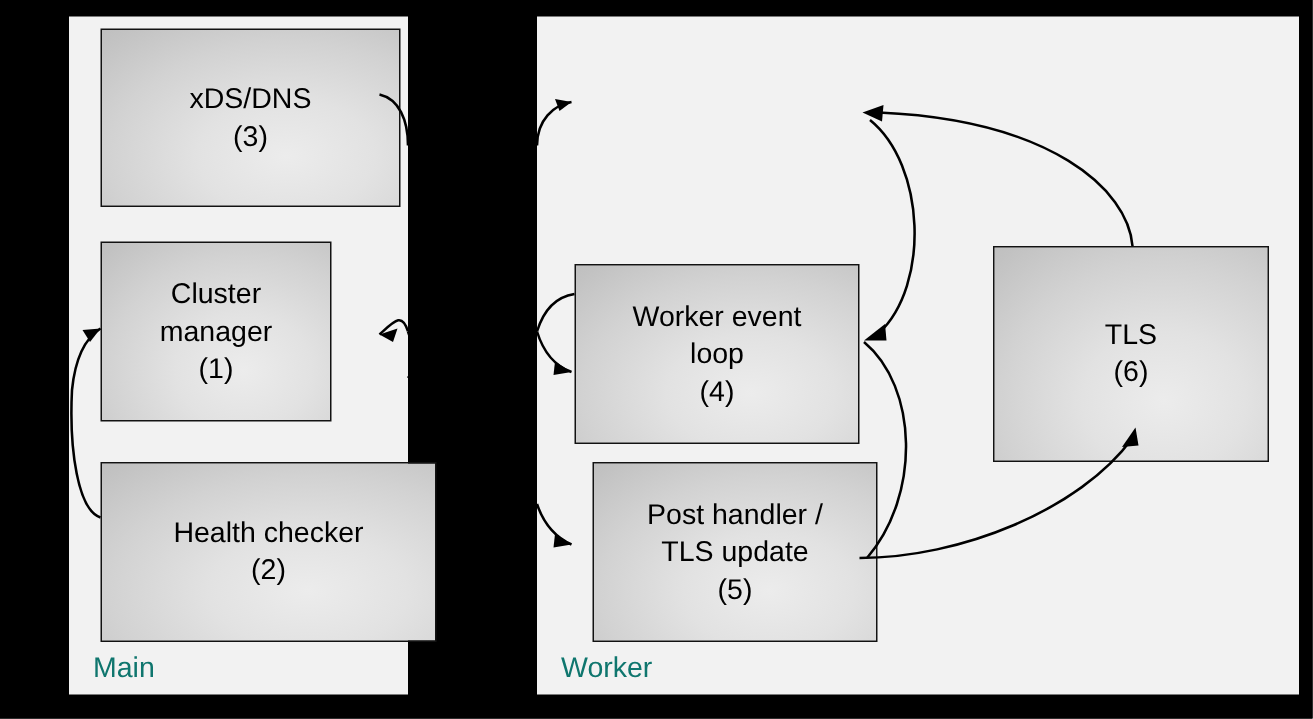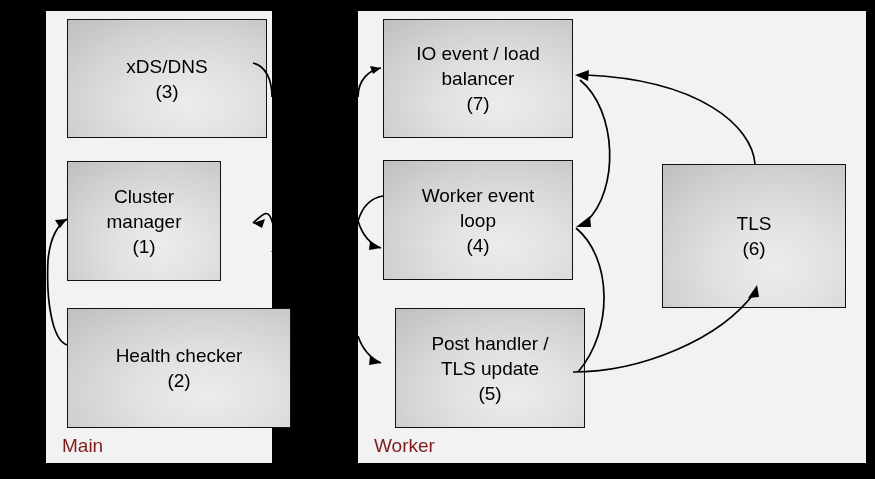--- a/index.html
+++ b/index.html
@@ -23,21 +23,21 @@
     box-sizing: border-box;
   }
   #panel-main   { left: 46px;  top: 11px;  width: 226px; height: 452px; }
   #panel-worker { left: 358px; top: 11px;  width: 508px; height: 452px; }
 
   .panel-label {
     position: absolute;
     left: 16px;
     bottom: 6px;
     font-size: 19px;
-    color: #7f1d1d;
+    color: #0f766e;
     line-height: 22px;
     white-space: nowrap;
   }
 
   
   .node {
     position: absolute;
     box-sizing: border-box;
     border: 1.6px solid #121212;
     background:
@@ -58,21 +58,21 @@
   }
   .node .node-text { display: block; padding: 0 6px; }
 
   
   #node-xds      { left: 67px;  top: 19px;  width: 200px; height: 119px; }
   #node-cluster  { left: 67px;  top: 161px; width: 154px; height: 120px; }
   #node-health   { left: 67px;  top: 308px; width: 224px; height: 120px; }
 
   
   #node-io       { left: 383px; top: 19px;  width: 190px; height: 119px; }
-  #node-wel      { left: 383px; top: 160px; width: 190px; height: 120px; }
+  #node-wel      { left: 383px; top: 176px; width: 190px; height: 120px; }
   #node-post     { left: 383px; top: 308px; width: 190px; height: 120px; margin-left: 12px; }
 
   
   #node-tls      { left: 662px; top: 164px; width: 184px; height: 144px; }
 
   
   #arrows {
     position: absolute;
     left: 0; top: 0;
     width: 875px; height: 479px;
@@ -99,23 +99,20 @@
   </div>
 
   <div id="node-cluster" class="node">
     <span class="node-text">Cluster<br>manager<br>(1)</span>
   </div>
 
   <div id="node-health" class="node">
     <span class="node-text">Health checker<br>(2)</span>
   </div>
 
-  <div id="node-io" class="node">
-    <span class="node-text">IO event / load<br>balancer<br>(7)</span>
-  </div>
 
   <div id="node-wel" class="node">
     <span class="node-text">Worker event<br>loop<br>(4)</span>
   </div>
 
   <div id="node-post" class="node">
     <span class="node-text">Post handler /<br>TLS update<br>(5)</span>
   </div>
 
   <div id="node-tls" class="node">

